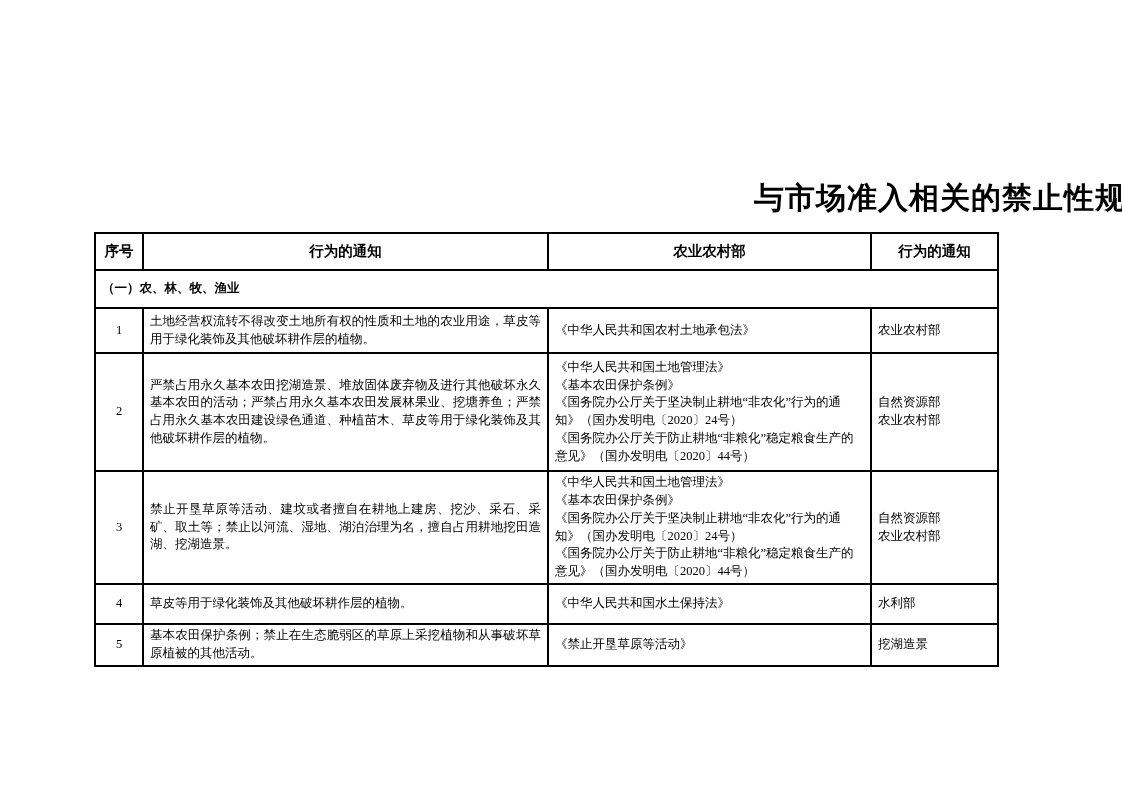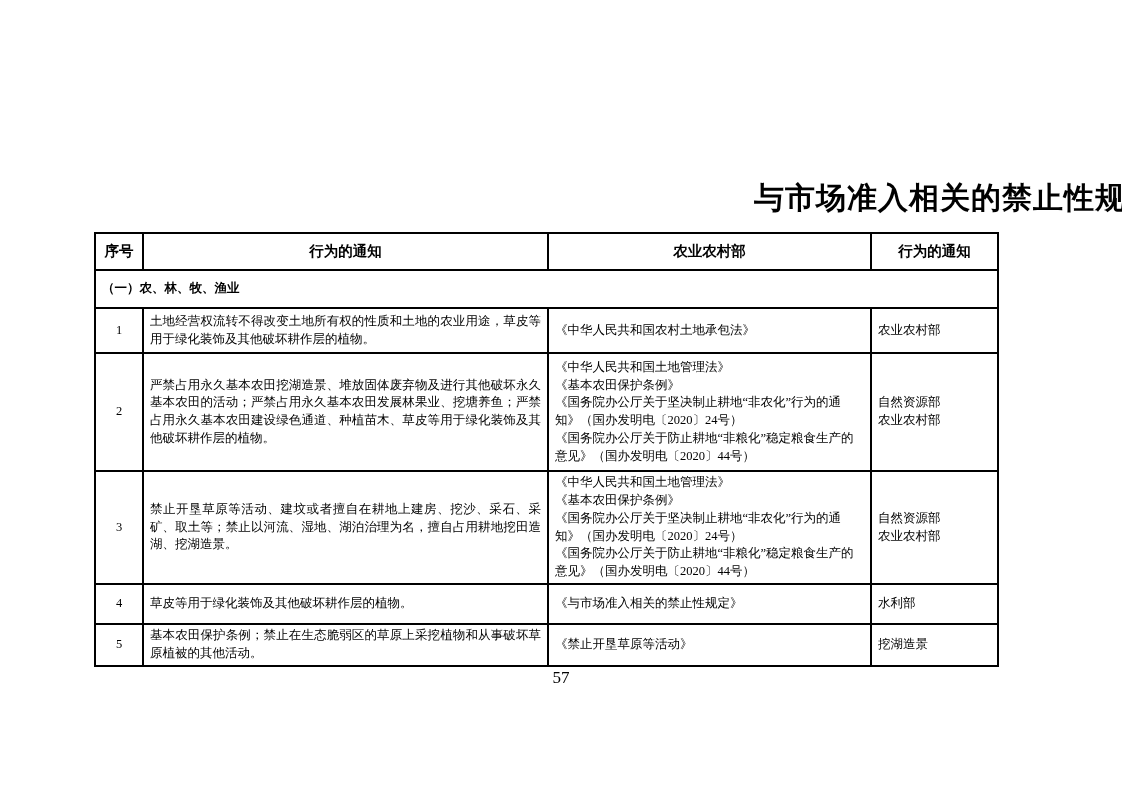--- a/index.html
+++ b/index.html
@@ -136,28 +136,27 @@
 《基本农田保护条例》
 《国务院办公厅关于坚决制止耕地“非农化”行为的通知》（国办发明电〔2020〕24号）
 《国务院办公厅关于防止耕地“非粮化”稳定粮食生产的意见》（国办发明电〔2020〕44号）</td>
         <td class="cell-dept">自然资源部
 农业农村部</td>
       </tr>
 
       <tr class="row-4">
         <td class="cell-no">4</td>
         <td class="cell-measure">草皮等用于绿化装饰及其他破坏耕作层的植物。</td>
-        <td class="cell-basis">《与市场准入相关的禁止性规定》</td>
+        <td class="cell-basis">《中华人民共和国水土保持法》</td>
         <td class="cell-dept">水利部</td>
       </tr>
 
       <tr class="row-5">
         <td class="cell-no">5</td>
         <td class="cell-measure">基本农田保护条例；禁止在生态脆弱区的草原上采挖植物和从事破坏草原植被的其他活动。</td>
         <td class="cell-basis">《禁止开垦草原等活动》</td>
         <td class="cell-dept">挖湖造景</td>
       </tr>
     </tbody>
   </table>
 
-  <div class="page-number">57</div>
 
 </div>
 
 </body></html>

